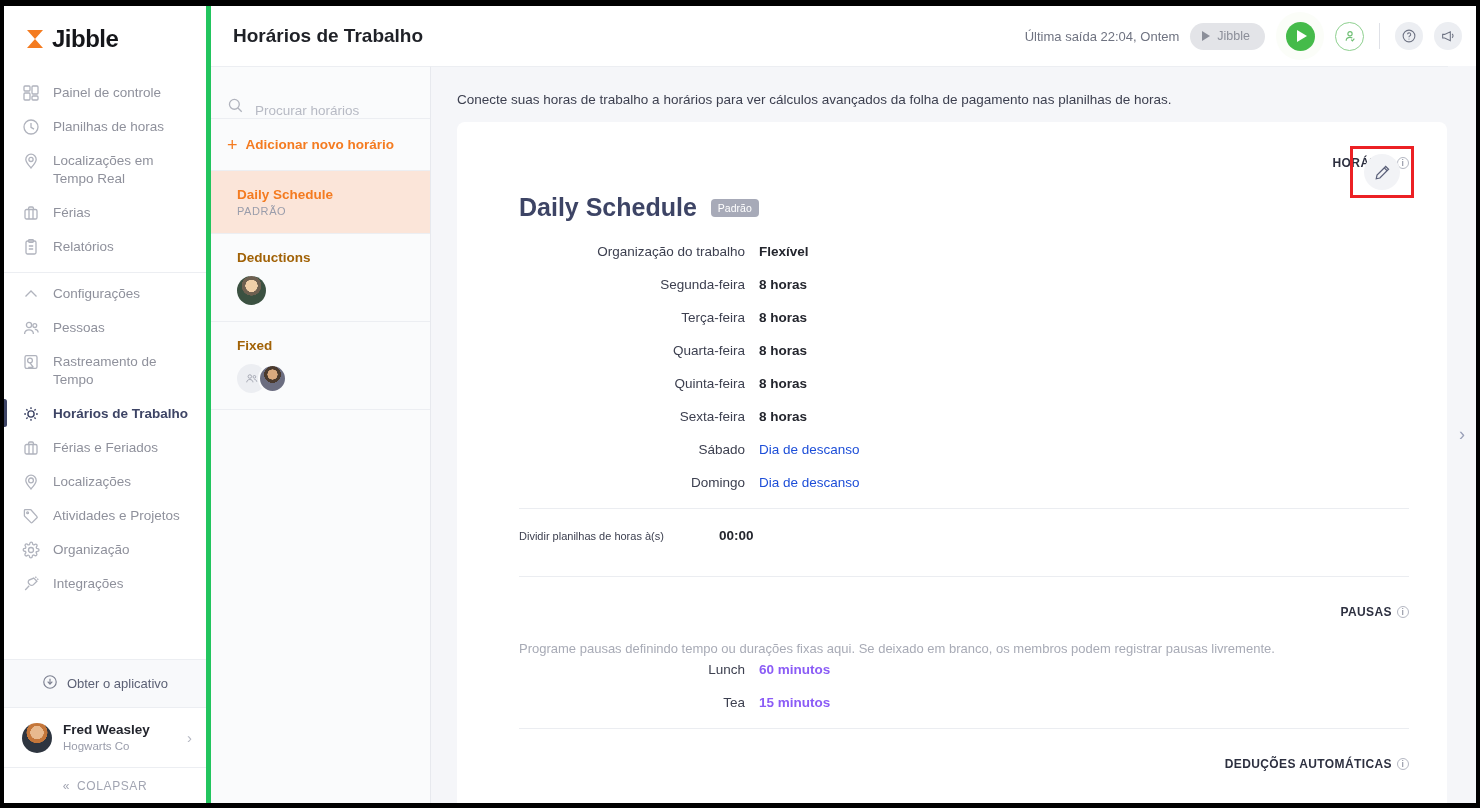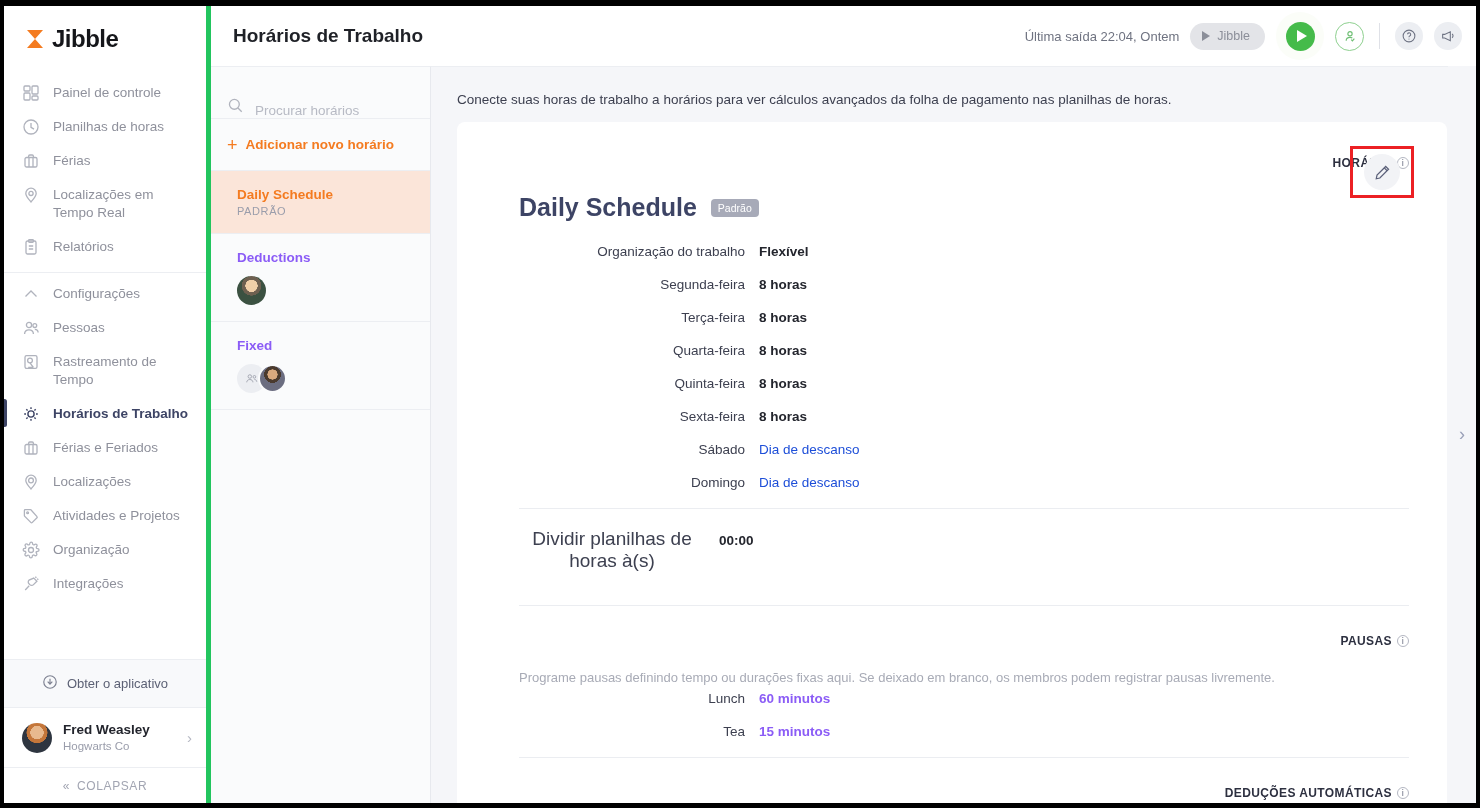--- a/index.html
+++ b/index.html
@@ -146,21 +146,21 @@
     height: 52px; display: flex; align-items: center; gap: 8px;
     padding: 0 16px; border-bottom: 1px solid #eceef2;
     color: #f47b20; font-size: 13.5px; font-weight: 700; cursor: pointer;
   }
   .add-row .plus { font-size: 18px; font-weight: 400; line-height: 1; }
   .sched-item {
     padding: 14px 16px 16px 26px;
     border-bottom: 1px solid #eceef2; cursor: pointer;
   }
   .sched-item.selected { background: #fbe5d9; }
-  .sched-name { font-size: 13.5px; font-weight: 700; color: #8b5cf6; line-height: 19px; }
+  .sched-name { font-size: 13.5px; font-weight: 700; color: #a16207; line-height: 19px; }
   .sched-item.selected .sched-name { color: #f47b20; }
   .sched-sub { font-size: 11px; color: #9a9dab; letter-spacing: .6px; margin-top: 1px; }
   .sched-avatars { display: flex; align-items: center; margin-top: 9px; }
   .sched-avatars .avatar { width: 29px; height: 29px; flex: 0 0 29px; }
   .avatar.group {
     background: #eceef2; display:flex;align-items:center;justify-content:center;
   }
   .sched-avatars .overlap { margin-left: -8px; border: 2px solid #fafbfc; }
 
   
@@ -215,22 +215,22 @@
   .kv .k {
     width: 240px; text-align: right; flex: 0 0 240px;
     font-size: 13.5px; color: #3d4050; padding-right: 14px;
   }
   .kv .v { font-size: 13.5px; font-weight: 700; color: #23252d; }
   .kv .v.muted { color: #1d4ed8; font-weight: 400; }
 
   .hr { height: 1px; background: #ebedf1; margin: 14px 0 0 0; }
   .split-row { display: flex; align-items: baseline; padding: 19px 0 19px 0; }
   .split-row .k {
-    width: 200px; text-align: center; flex: 0 0 200px;
-    font-size: 19px; color: #3d4050; padding-right: 14px;
+    width: 200px; text-align: left; flex: 0 0 200px;
+    font-size: 11px; color: #3d4050; padding-right: 14px;
   }
   .split-row .v { font-size: 13.5px; font-weight: 700; color: #23252d; }
 
   .block { padding-top: 28px; }
   .block-desc { font-size: 13px; color: #a8abb6; margin-top: 22px; }
   .breaks-list { margin-top: 6px; }
   .brk { display: flex; align-items: baseline; margin-bottom: 18px; }
   .brk .k {
     width: 240px; text-align: right; flex: 0 0 240px;
     font-size: 13.5px; color: #3d4050; padding-right: 14px;
@@ -277,34 +277,34 @@
             <svg viewBox="0 0 18 18" fill="none" stroke="#b0b3bd" stroke-width="1.3">
               <circle cx="9" cy="9" r="7"></circle>
               <path d="M9 5v4.3l3 1.8"></path>
             </svg>
           </span>
         <span>Planilhas de horas</span>
       </div>
       <div class="nav-item">
         <span class="ico">
             <svg viewBox="0 0 18 18" fill="none" stroke="#b0b3bd" stroke-width="1.3">
+              <path d="M9 16c3-3.6 5.2-6.1 5.2-8.6A5.2 5.2 0 0 0 3.8 7.4C3.8 9.9 6 12.4 9 16z"></path>
+              <circle cx="9" cy="7.4" r="2.1"></circle>
+            </svg>
+          </span>
+        <span>Localizações em Tempo Real</span>
+      </div>
+      <div class="nav-item">
+        <span class="ico">
+            <svg viewBox="0 0 18 18" fill="none" stroke="#b0b3bd" stroke-width="1.3">
               <rect x="3" y="5.5" width="12" height="9.5" rx="1.6"></rect>
               <path d="M6.6 5.5V4.2c0-.8.5-1.2 1.2-1.2h2.4c.7 0 1.2.4 1.2 1.2v1.3M7 5.5v9.5M11 5.5v9.5"></path>
             </svg>
           </span>
         <span>Férias</span>
-      </div>
-      <div class="nav-item">
-        <span class="ico">
-            <svg viewBox="0 0 18 18" fill="none" stroke="#b0b3bd" stroke-width="1.3">
-              <path d="M9 16c3-3.6 5.2-6.1 5.2-8.6A5.2 5.2 0 0 0 3.8 7.4C3.8 9.9 6 12.4 9 16z"></path>
-              <circle cx="9" cy="7.4" r="2.1"></circle>
-            </svg>
-          </span>
-        <span>Localizações em Tempo Real</span>
       </div>
       <div class="nav-item">
         <span class="ico">
             <svg viewBox="0 0 18 18" fill="none" stroke="#b0b3bd" stroke-width="1.3">
               <rect x="4" y="3" width="10" height="13" rx="1.5"></rect>
               <rect x="6.6" y="1.6" width="4.8" height="2.7" rx=".8"></rect>
               <path d="M6.8 8h4.4M6.8 11h4.4"></path>
             </svg>
           </span>
         <span>Relatórios</span>

